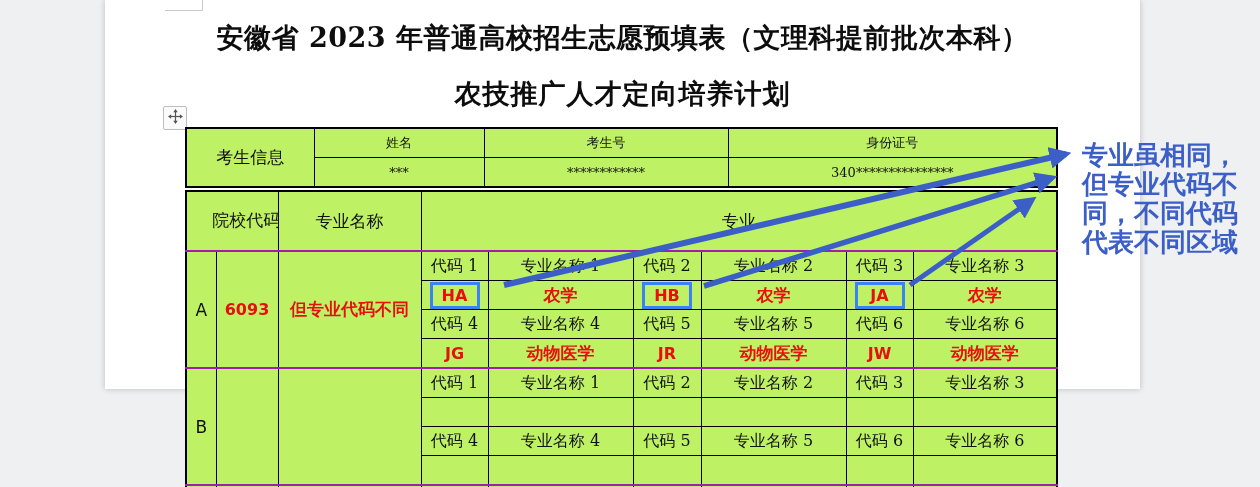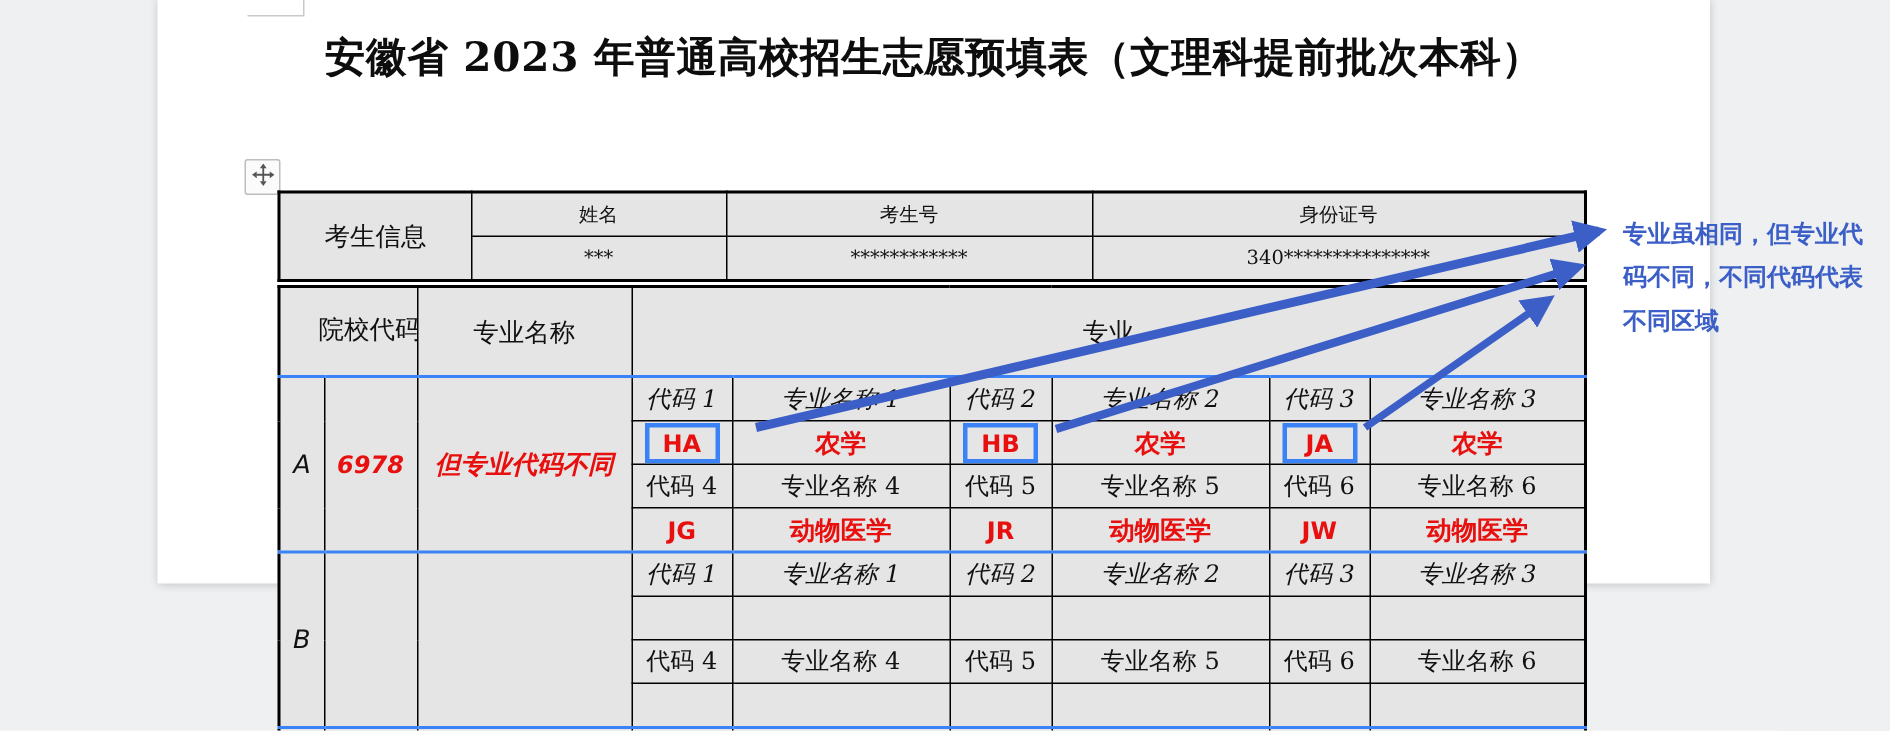--- a/index.html
+++ b/index.html
@@ -12,52 +12,53 @@
   .crop-v{position:absolute;left:97px;top:0;width:1px;height:10px;background:#c9c9c9;}
   
   .title1{position:absolute;top:20px;left:0;width:100%;margin:0;text-align:center;
     font-size:27px;font-weight:bold;color:#0d0d0d;letter-spacing:0.5px;}
   .title2{position:absolute;top:76px;left:0;width:100%;margin:0;text-align:center;
     font-size:27px;font-weight:bold;color:#0d0d0d;letter-spacing:1px;}
   
   .move-handle{position:absolute;left:58px;top:106px;width:22px;height:22px;background:#fbfbfb;
     border:1px solid #bdbdbd;border-radius:2px;display:flex;align-items:center;justify-content:center;cursor:move;}
   
-  table{border-collapse:collapse;table-layout:fixed;position:absolute;left:80px;background:#e5e5e5;}
+  table{border-collapse:collapse;table-layout:fixed;position:absolute;left:80px;background:#bef264;}
   td{border:1px solid #000;text-align:center;vertical-align:middle;overflow:hidden;
     font-size:16px;color:#111;padding:0;white-space:nowrap;}
   .t1{top:127px;width:871px;border:2px solid #000;}
   .t1 td{height:28px;font-size:13px;}
   .t1 .section-label{font-size:17px;}
   .t2{top:190px;width:871px;border:2px solid #000;}
   .t2 .hrow td{height:58px;font-size:17px;}
   .t2 .sub td{height:28px;}
-  .major-top td{border-top:2px solid #3b82f6;font-style:italic;}
+  .major-top td{border-top:2px solid #a21caf;}
   .wrap2{display:inline-block;width:2.35em;line-height:1.6;text-align:center;}
   .letter-cell{font-family:"DejaVu Sans","Liberation Sans",sans-serif;font-size:17px;}
   .red{color:#e8100f;font-weight:bold;}
   .code-font{font-family:"DejaVu Sans","Liberation Sans",sans-serif;font-size:16px;}
   .cjk-red{font-size:17px;}
   .code-box{display:inline-block;border:3px solid #3b82f6;padding:0 9px;line-height:21px;min-width:26px;}
   
   .arrows{position:absolute;left:0;top:0;width:1260px;height:487px;pointer-events:none;}
   
   .annotation{position:absolute;left:1082px;top:141px;width:166px;
-    font-family:"DejaVu Sans","Liberation Sans",sans-serif;font-size:16px;line-height:29px;
+    font-family:"DejaVu Sans","Liberation Sans",sans-serif;font-size:26px;line-height:29px;
     font-weight:600;color:#3b5ec7;text-align:left;word-break:break-all;}
 </style>
 </head>
 <body>
 
 <div class="stage">
   <div class="page">
     <div class="crop-h"></div>
     <div class="crop-v"></div>
 
     <h1 class="title1">安徽省 2023 年普通高校招生志愿预填表（文理科提前批次本科）</h1>
+    <h2 class="title2">农技推广人才定向培养计划</h2>
 
     <div class="move-handle">
       <span>
         <svg width="15" height="15" viewBox="0 0 20 20">
           <g stroke="#555" stroke-width="1.6">
               <line x1="10" y1="4" x2="10" y2="16"></line>
               <line x1="4" y1="10" x2="16" y2="10"></line>
             </g>
           <g fill="#555">
               <polygon points="10,0 7,4.2 13,4.2"></polygon>
@@ -105,21 +106,21 @@
       </colgroup>
       <tbody>
           <tr class="hrow">
         <td colspan="2"><span class="wrap2">院校代码</span></td>
         <td>专业名称</td>
         <td colspan="6">专业</td>
       </tr>
 
       <tr class="sub major-top">
         <td rowspan="4" class="letter-cell">A</td>
-        <td rowspan="4" class="red code-font">6978</td>
+        <td rowspan="4" class="red code-font">6093</td>
         <td rowspan="4" class="red cjk-red">但专业代码不同</td>
         <td>代码 1</td>
         <td>专业名称 1</td>
         <td>代码 2</td>
         <td>专业名称 2</td>
         <td>代码 3</td>
         <td>专业名称 3</td>
       </tr>
       <tr class="sub">
         <td><span class="code-box red code-font">HA</span></td>

